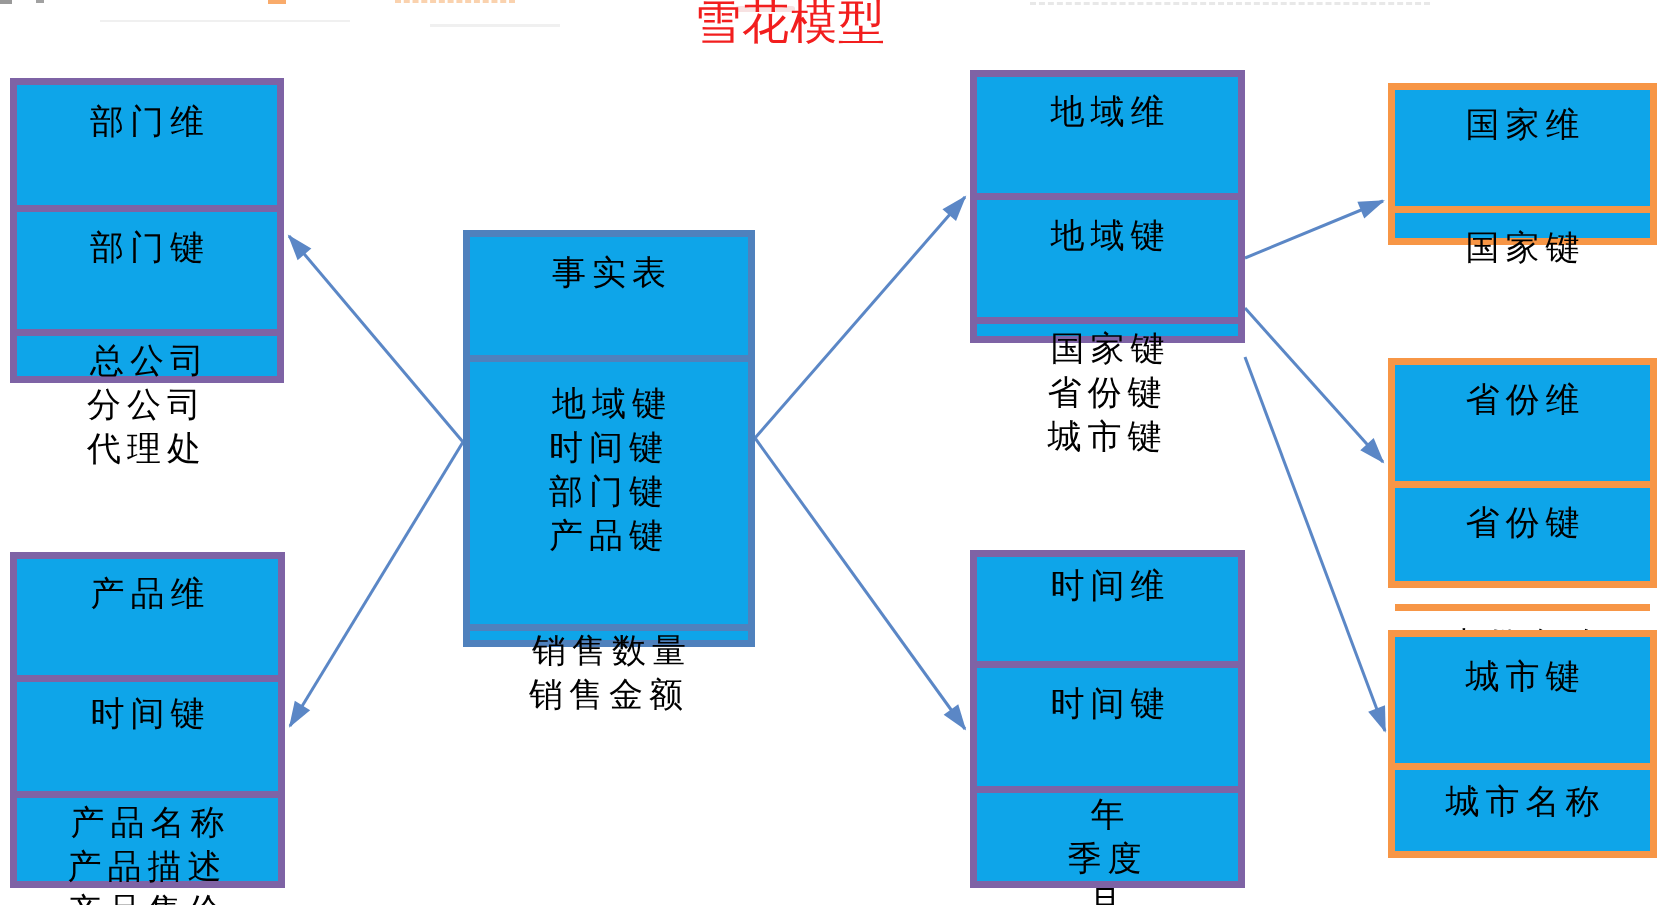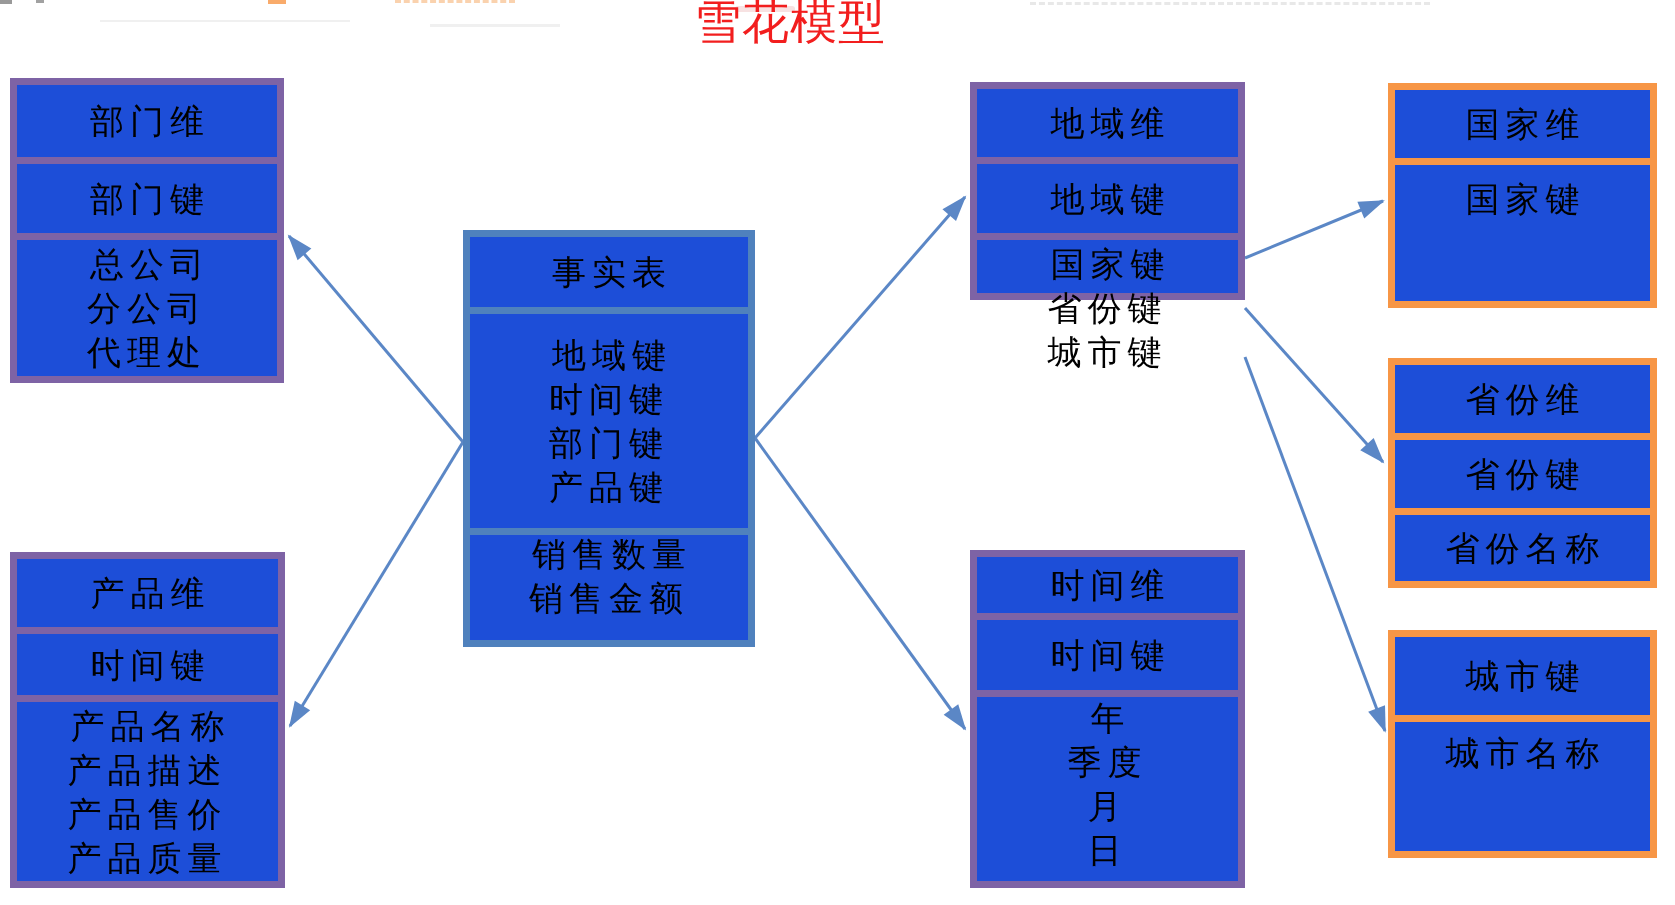--- a/index.html
+++ b/index.html
@@ -3,21 +3,21 @@
 <meta charset="utf-8">
 <style>
   html,body{margin:0;padding:0;}
   body{
     width:1675px;height:905px;position:relative;background:#ffffff;overflow:hidden;
     font-family:"DejaVu Serif","Liberation Serif",serif;
   }
   .arrows{position:absolute;left:0;top:0;z-index:1;}
   .tbl{
     position:absolute;box-sizing:border-box;display:flex;flex-direction:column;
-    background:#1d4ed8;z-index:2;
+    background:#0ea5e9;z-index:2;gap:48px;
   }
   .tbl.purple{border:7px solid #7E63A5;}
   .tbl.blue{border:7px solid #4F81BD;}
   .tbl.orange{border:7px solid #F79646;}
   .row{
     box-sizing:border-box;display:flex;align-items:center;justify-content:center;
     font-size:34px;line-height:44px;color:#000;
     letter-spacing:6px;text-indent:6px;text-align:center;white-space:pre-line;
     flex:none;
   }
@@ -89,38 +89,38 @@
 <div class="tbl blue" style="left:463px;top:230px;width:292px;height:417px">
   <div class="row" style="height:70px">事实表</div>
   <div class="row" style="height:221px">地域键
 时间键
 部门键
 产品键</div>
   <div class="row" style="height:88px">销售数量
 销售金额</div>
 </div>
 
-<div class="tbl purple" style="left:970px;top:82px;width:275px;height:218px">
+<div class="tbl purple" style="left:970px;top:70px;width:275px;height:273px">
   <div class="row" style="height:68px">地域维</div>
   <div class="row" style="height:76px">地域键</div>
   <div class="row" style="height:143px">国家键
 省份键
 城市键</div>
 </div>
 
 <div class="tbl purple" style="left:970px;top:550px;width:275px;height:338px">
   <div class="row" style="height:56px">时间维</div>
   <div class="row" style="height:77px">时间键</div>
   <div class="row" style="height:181px">年
 季度
 月
 日</div>
 </div>
 
-<div class="tbl orange" style="left:1388px;top:83px;width:269px;height:225px">
+<div class="tbl orange" style="left:1388px;top:83px;width:269px;height:162px">
   <div class="row" style="height:68px">国家维</div>
   <div class="row" style="height:75px">国家键</div>
 </div>
 
 <div class="tbl orange" style="left:1388px;top:358px;width:269px;height:230px">
   <div class="row" style="height:68px">省份维</div>
   <div class="row" style="height:75px">省份键</div>
   <div class="row" style="height:73px">省份名称</div>
 </div>
 

